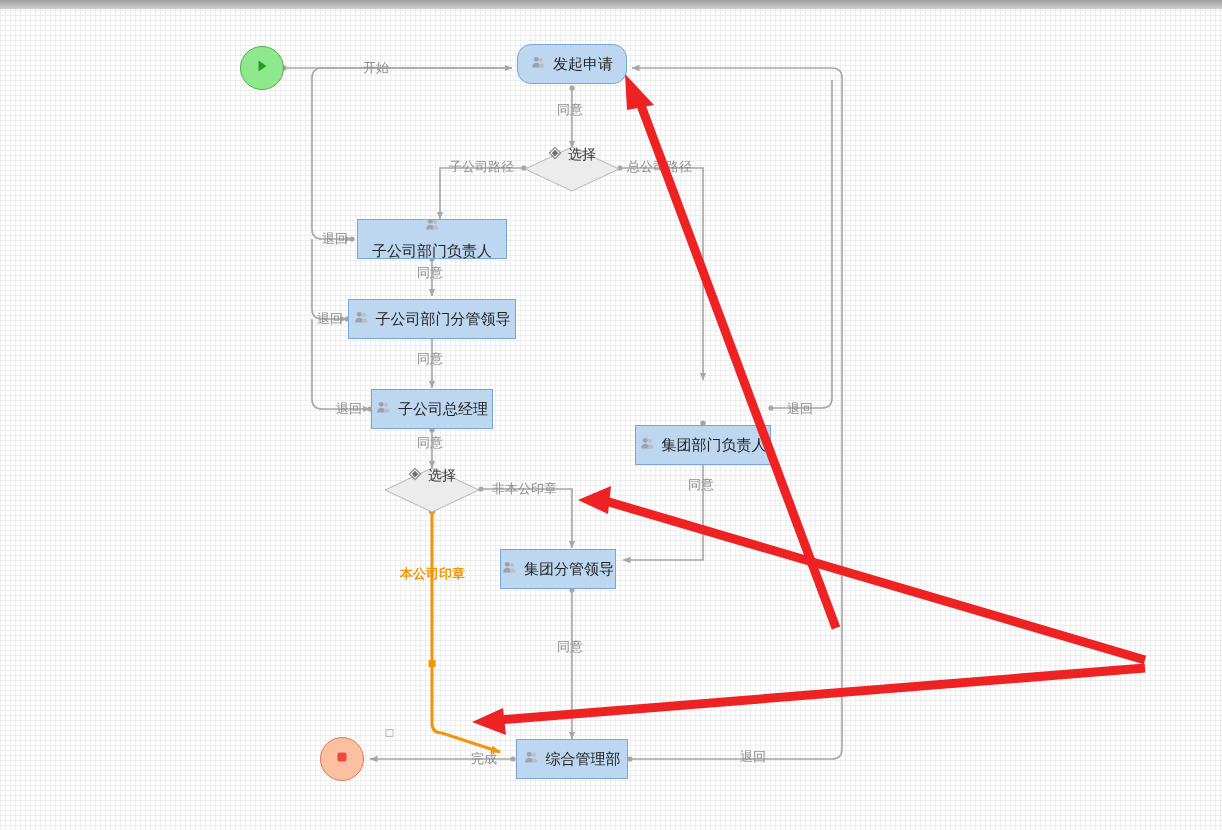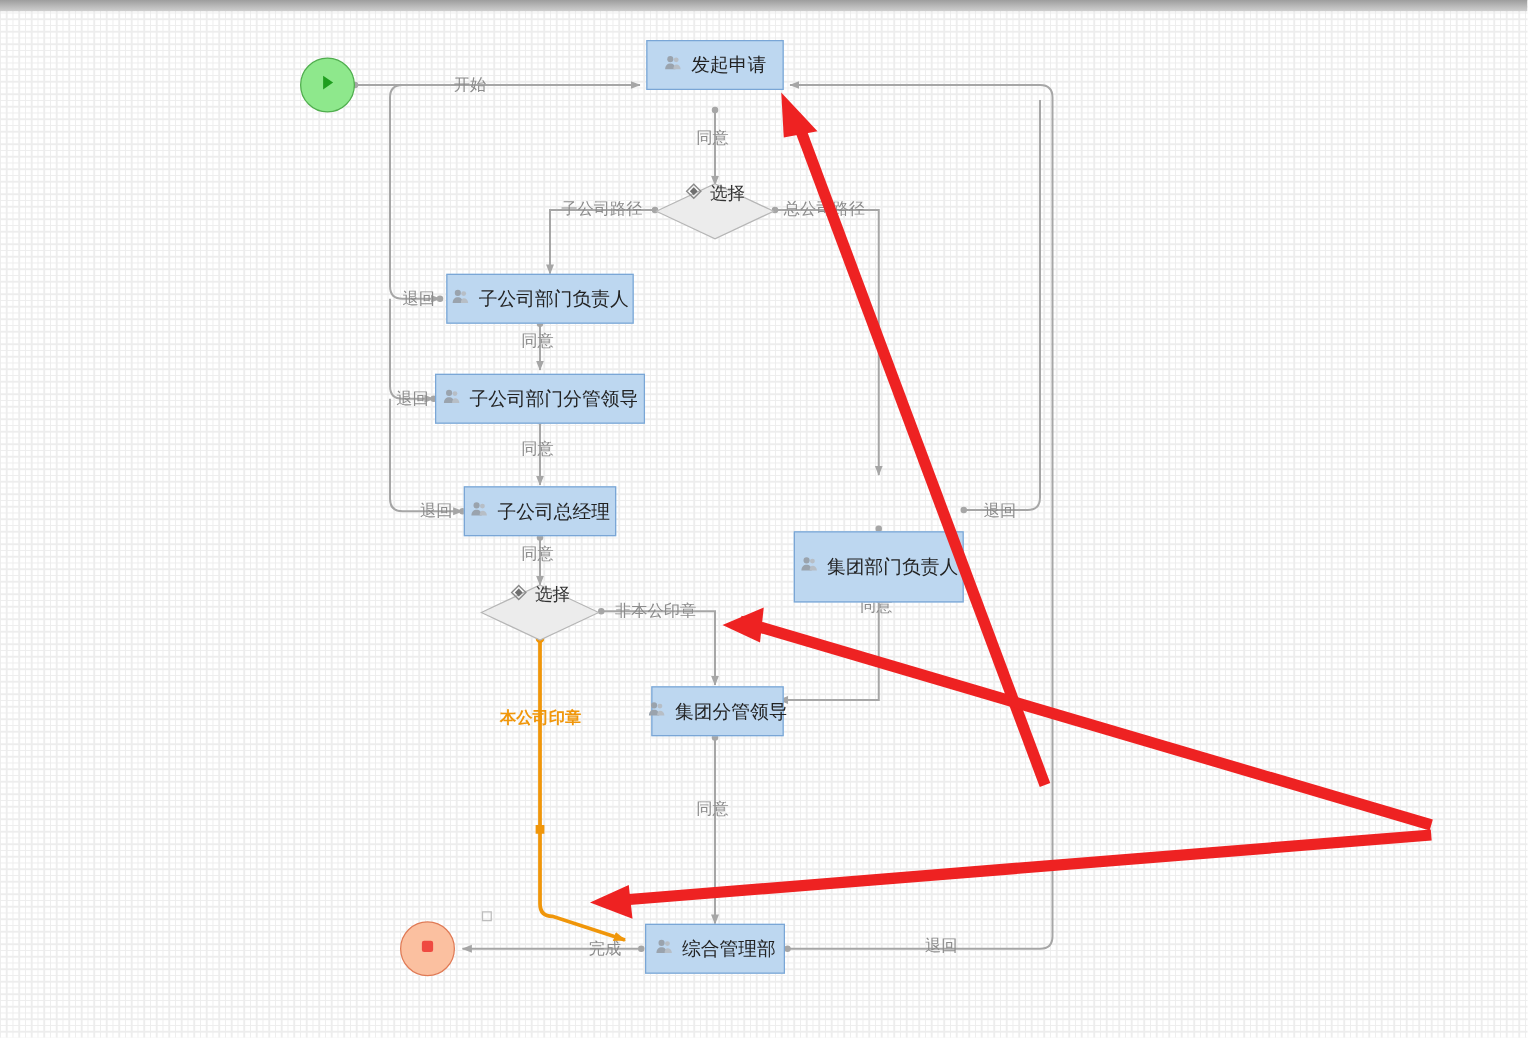--- a/index.html
+++ b/index.html
@@ -184,33 +184,33 @@
   </div>
 
   <div class="endpoint" id="end-node" style="left:320px; top:737px; width:44px; height:44px;">
     <span class="ico">
       <svg width="16" height="16" viewBox="0 0 16 16">
           <rect x="3.5" y="3.5" width="9" height="9" rx="1.8" fill="#ef4a41"></rect>
         </svg>
     </span>
   </div>
 
-  <div class="node" style="left:517px; top:32px; width:110px; height:40px;">
+  <div class="node" style="left:517px; top:44px; width:110px; height:40px;border-radius:14px;">
     <span class="ico">
       <svg width="15" height="15" viewBox="0 0 16 16">
         <circle cx="5.6" cy="4.6" r="2.6" fill="#9aa3ad"></circle>
         <circle cx="10.6" cy="5.2" r="2.1" fill="#b7bec6"></circle>
         <path d="M1.2,13.2 C1.2,9.9 3.2,8.3 5.6,8.3 C8,8.3 10,9.9 10,13.2 Z" fill="#9aa3ad"></path>
         <path d="M8.2,13.2 C8.2,10.4 9.2,9.1 10.8,9.1 C12.6,9.1 14.4,10.4 14.4,13.2 Z" fill="#b7bec6"></path>
       </svg>
     </span>
     <span>发起申请</span>
   </div>
 
-  <div class="node" style="left:357px; top:219px; width:150px; height:40px;">
+  <div class="node" style="left:357px; top:219px; width:150px; height:40px;flex-direction:column;">
     <span class="ico">
       <svg width="15" height="15" viewBox="0 0 16 16">
         <circle cx="5.6" cy="4.6" r="2.6" fill="#9aa3ad"></circle>
         <circle cx="10.6" cy="5.2" r="2.1" fill="#b7bec6"></circle>
         <path d="M1.2,13.2 C1.2,9.9 3.2,8.3 5.6,8.3 C8,8.3 10,9.9 10,13.2 Z" fill="#9aa3ad"></path>
         <path d="M8.2,13.2 C8.2,10.4 9.2,9.1 10.8,9.1 C12.6,9.1 14.4,10.4 14.4,13.2 Z" fill="#b7bec6"></path>
       </svg>
     </span>
     <span>子公司部门负责人</span>
   </div>
@@ -232,33 +232,33 @@
       <svg width="15" height="15" viewBox="0 0 16 16">
         <circle cx="5.6" cy="4.6" r="2.6" fill="#9aa3ad"></circle>
         <circle cx="10.6" cy="5.2" r="2.1" fill="#b7bec6"></circle>
         <path d="M1.2,13.2 C1.2,9.9 3.2,8.3 5.6,8.3 C8,8.3 10,9.9 10,13.2 Z" fill="#9aa3ad"></path>
         <path d="M8.2,13.2 C8.2,10.4 9.2,9.1 10.8,9.1 C12.6,9.1 14.4,10.4 14.4,13.2 Z" fill="#b7bec6"></path>
       </svg>
     </span>
     <span>子公司总经理</span>
   </div>
 
-  <div class="node" style="left:635px; top:389px; width:136px; height:57px;margin-top:36px;">
+  <div class="node" style="left:635px; top:389px; width:136px; height:40px;margin-top:36px;">
     <span class="ico">
       <svg width="15" height="15" viewBox="0 0 16 16">
         <circle cx="5.6" cy="4.6" r="2.6" fill="#9aa3ad"></circle>
         <circle cx="10.6" cy="5.2" r="2.1" fill="#b7bec6"></circle>
         <path d="M1.2,13.2 C1.2,9.9 3.2,8.3 5.6,8.3 C8,8.3 10,9.9 10,13.2 Z" fill="#9aa3ad"></path>
         <path d="M8.2,13.2 C8.2,10.4 9.2,9.1 10.8,9.1 C12.6,9.1 14.4,10.4 14.4,13.2 Z" fill="#b7bec6"></path>
       </svg>
     </span>
     <span>集团部门负责人</span>
   </div>
 
-  <div class="node" style="left:521px; top:549px; width:106px; height:40px;">
+  <div class="node" style="left:500px; top:549px; width:116px; height:40px;">
     <span class="ico">
       <svg width="15" height="15" viewBox="0 0 16 16">
         <circle cx="5.6" cy="4.6" r="2.6" fill="#9aa3ad"></circle>
         <circle cx="10.6" cy="5.2" r="2.1" fill="#b7bec6"></circle>
         <path d="M1.2,13.2 C1.2,9.9 3.2,8.3 5.6,8.3 C8,8.3 10,9.9 10,13.2 Z" fill="#9aa3ad"></path>
         <path d="M8.2,13.2 C8.2,10.4 9.2,9.1 10.8,9.1 C12.6,9.1 14.4,10.4 14.4,13.2 Z" fill="#b7bec6"></path>
       </svg>
     </span>
     <span>集团分管领导</span>
   </div>

